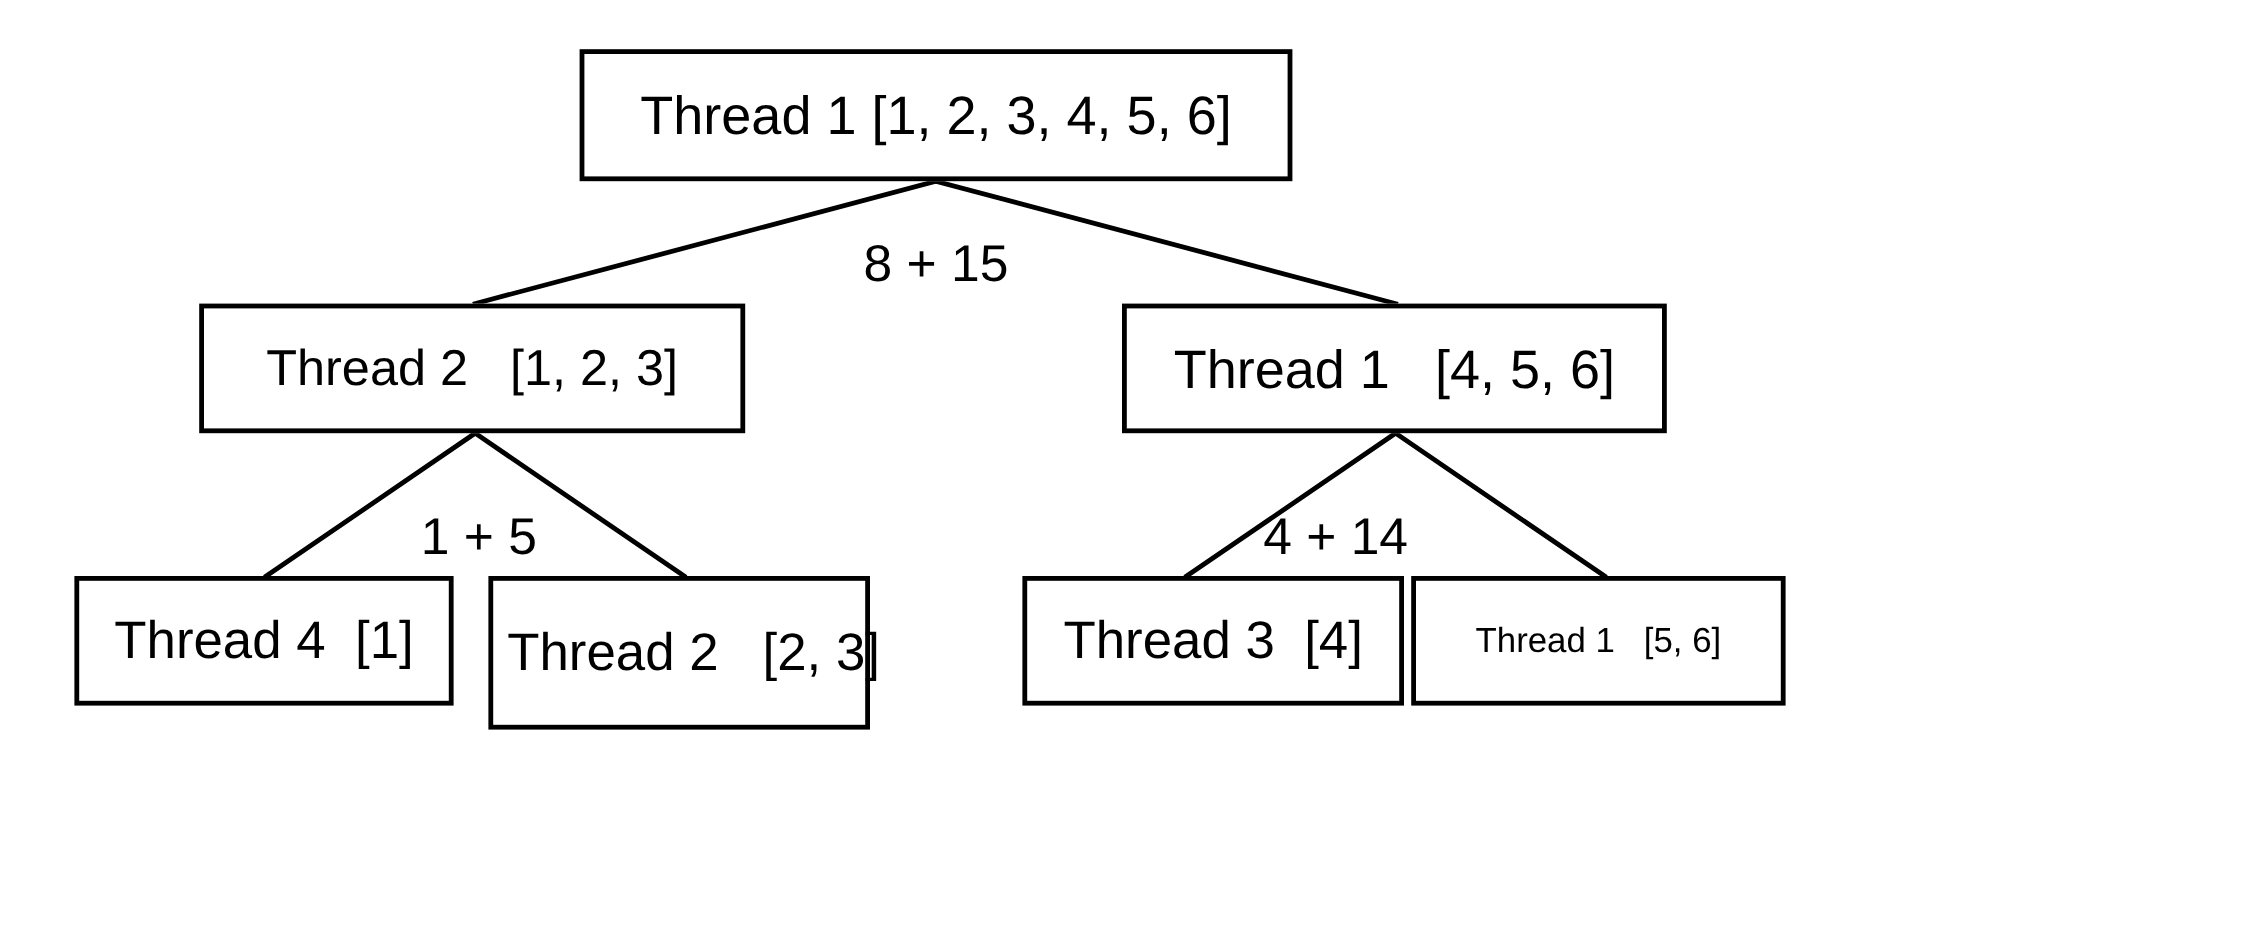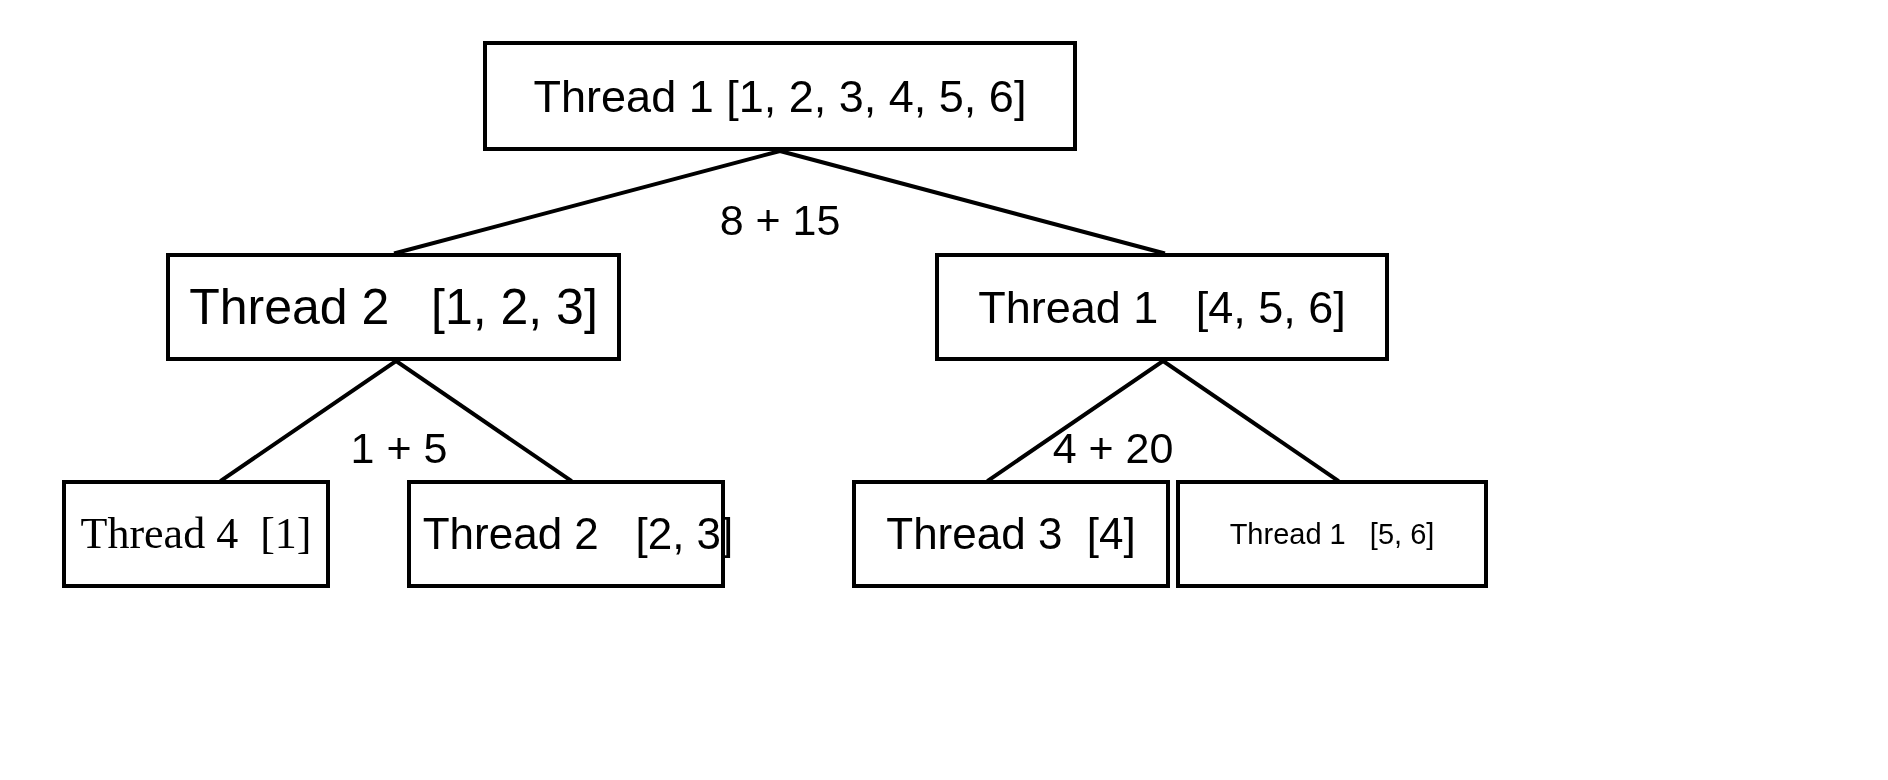--- a/index.html
+++ b/index.html
@@ -59,43 +59,42 @@
     width: 594px;
     height: 110px;
     font-size: 45px;
   }
   
   #node-l2-left {
     left: 166px;
     top: 253px;
     width: 455px;
     height: 108px;
-    font-size: 50px;
+    font-size: 42px;
   }
   #node-l2-right {
     left: 935px;
     top: 253px;
     width: 454px;
     height: 108px;
     font-size: 45px;
   }
   
   #node-l3-a {
     left: 62px;
     top: 480px;
-    width: 268px;
+    width: 316px;
     height: 108px;
     font-size: 44px;
-    font-family: Liberation Serif, serif;
   }
   #node-l3-b {
     left: 407px;
     top: 480px;
     width: 318px;
-    height: 108px;
+    height: 128px;
     font-size: 44px;
     padding-left: 24px;
   }
   #node-l3-c {
     left: 827px;
     top: 480px;
     width: 318px;
     height: 108px;
     font-size: 44px;
     margin-left: 25px;
@@ -173,15 +172,15 @@
   </div>
 
   <div class="node-box" id="node-l3-d">
     <span class="node-label">Thread 1   [5, 6]</span>
   </div>
 
   <div class="edge-label" id="edge-label-root">8 + 15</div>
 
   <div class="edge-label" id="edge-label-left">1 + 5</div>
 
-  <div class="edge-label" id="edge-label-right">4 + 20</div>
+  <div class="edge-label" id="edge-label-right">4 + 14</div>
 
 </div>
 
 </body></html>

